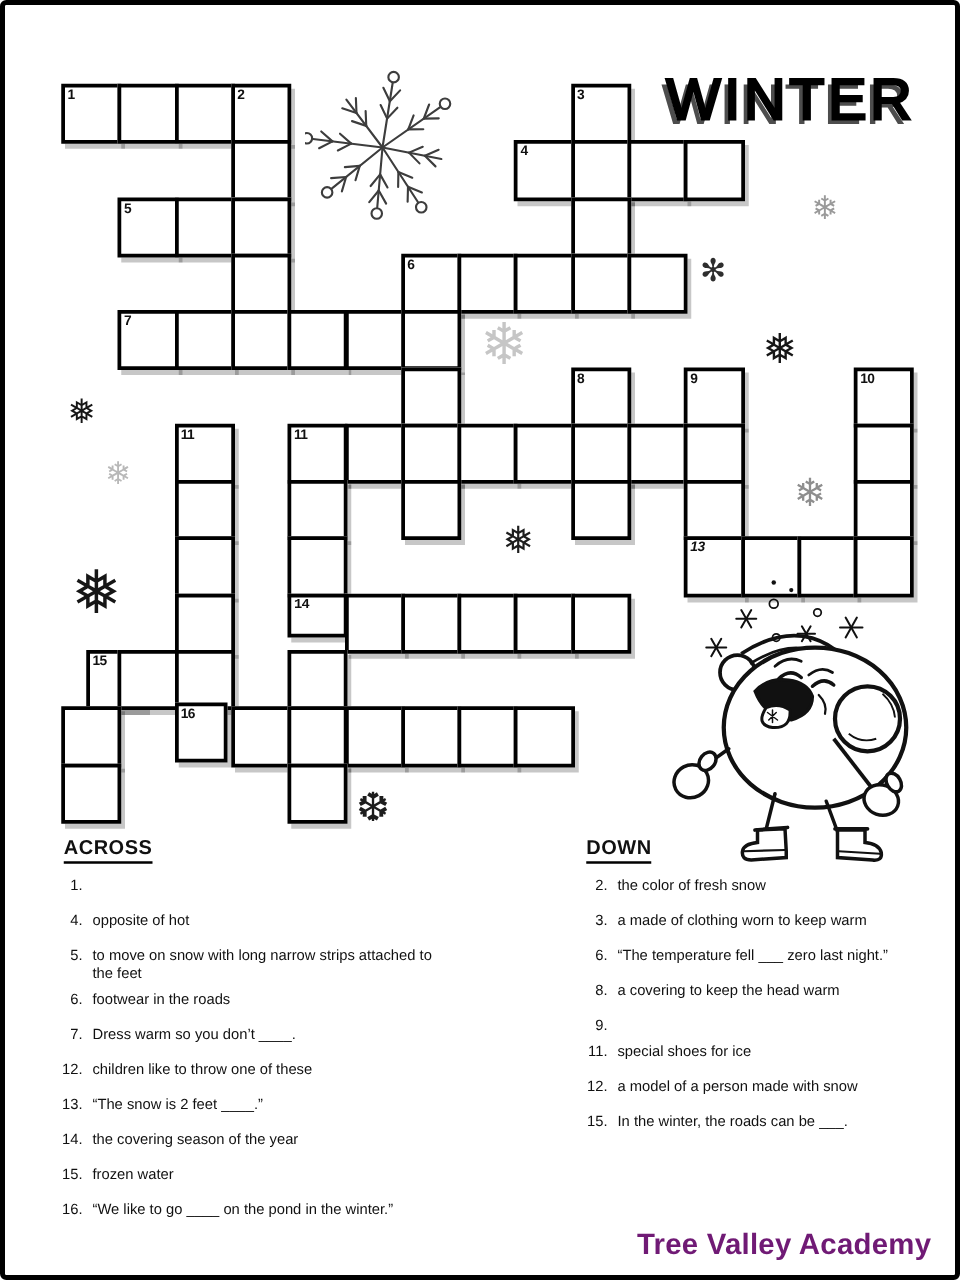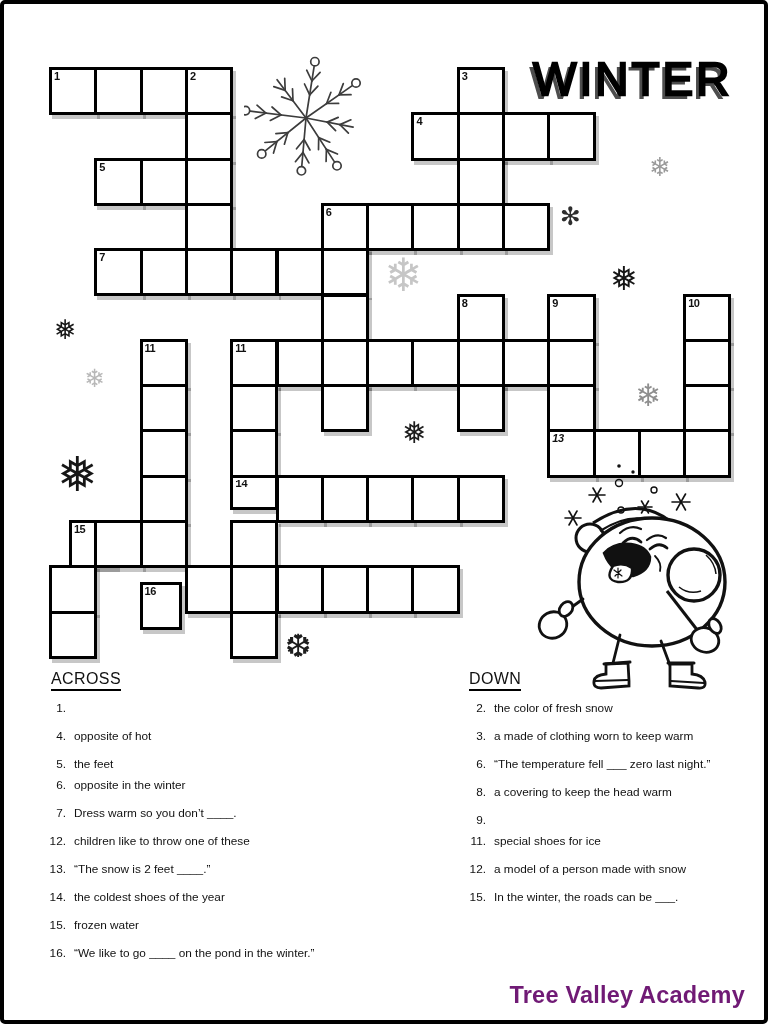--- a/index.html
+++ b/index.html
@@ -19,21 +19,21 @@
            font-weight:bold;color:#111;letter-spacing:-0.5px;}
   
   .decor-layer{position:absolute;left:0;top:0;width:768px;height:1024px;z-index:1;}
   .flake{position:absolute;line-height:1;font-family:"DejaVu Sans",sans-serif;}
   .bigflake{position:absolute;left:240px;top:52px;z-index:1;}
   .snowman{position:absolute;left:505px;top:455px;z-index:3;}
   
   .clues{position:absolute;z-index:4;color:#111;}
   .clues.across{left:38px;top:666px;width:352px;}
   .clues.down{left:458px;top:666px;width:302px;}
-  .clue-heading{display:inline-block;font-size:16px;font-weight:normal;letter-spacing:.4px;
+  .clue-heading{display:inline-block;font-size:16px;font-weight:bold;letter-spacing:.4px;
                 border-bottom:2.5px solid #000;padding-bottom:1px;margin:0 0 10px 0;}
   .clues.across .clue-heading{margin-left:9px;}
   .clues.down .clue-heading{margin-left:7px;}
   .clue{display:flex;margin-bottom:14px;font-size:11.8px;line-height:14px;}
   .clue.two{margin-bottom:7px;}
   .clue .num{width:24px;text-align:right;margin-right:8px;flex:none;}
   .clue .line{white-space:nowrap;}
   .clue .line.just{word-spacing:3.4px;}
   
   .brand{position:absolute;right:19px;top:978px;z-index:5;font-weight:bold;
@@ -198,21 +198,21 @@
       <div class="cell" style="left: 362.1px; top: 470.7px; width: 48.3px; height: 48.3px;"></div>
       <div class="cell" style="left: 407.4px; top: 470.7px; width: 48.3px; height: 48.3px;"></div>
       <div class="cell" style="left: 452.7px; top: 470.7px; width: 48.3px; height: 48.3px;"></div>
       <div class="cell" style="left: 45px; top: 516px; width: 48.3px; height: 48.3px; margin-left: 20px;">
         <span class="cellnum">15</span>
       </div>
       <div class="cell" style="left: 90.3px; top: 516px; width: 48.3px; height: 48.3px;"></div>
       <div class="cell" style="left: 135.6px; top: 516px; width: 48.3px; height: 48.3px;"></div>
       <div class="cell" style="left: 226.2px; top: 516px; width: 48.3px; height: 48.3px;"></div>
       <div class="cell" style="left: 45px; top: 561.3px; width: 48.3px; height: 48.3px;"></div>
-      <div class="cell" style="left: 135.6px; top: 578px; width: 42px; height: 48.3px;">
+      <div class="cell" style="left: 135.6px; top: 558px; width: 42px; height: 48.3px;">
         <span class="cellnum">16</span>
       </div>
       <div class="cell" style="left: 180.9px; top: 561.3px; width: 48.3px; height: 48.3px;"></div>
       <div class="cell" style="left: 226.2px; top: 561.3px; width: 48.3px; height: 48.3px;"></div>
       <div class="cell" style="left: 271.5px; top: 561.3px; width: 48.3px; height: 48.3px;"></div>
       <div class="cell" style="left: 316.8px; top: 561.3px; width: 48.3px; height: 48.3px;"></div>
       <div class="cell" style="left: 362.1px; top: 561.3px; width: 48.3px; height: 48.3px;"></div>
       <div class="cell" style="left: 407.4px; top: 561.3px; width: 48.3px; height: 48.3px;"></div>
       <div class="cell" style="left: 45px; top: 606.6px; width: 48.3px; height: 48.3px;"></div>
       <div class="cell" style="left: 226.2px; top: 606.6px; width: 48.3px; height: 48.3px;"></div>
@@ -283,27 +283,28 @@
         </div>
         <div class="clue">
           <span class="num">4.</span>
           <div class="text">
             <div class="line">opposite of hot</div>
           </div>
         </div>
         <div class="clue two">
           <span class="num">5.</span>
           <div class="text">
+            <div class="line">to move on snow with long narrow strips attached to</div>
             <div class="line">the feet</div>
           </div>
         </div>
         <div class="clue">
           <span class="num">6.</span>
           <div class="text">
-            <div class="line">opposite in the winter</div>
+            <div class="line">footwear in the roads</div>
           </div>
         </div>
         <div class="clue">
           <span class="num">7.</span>
           <div class="text">
             <div class="line">Dress warm so you don’t ____.</div>
           </div>
         </div>
         <div class="clue">
           <span class="num">12.</span>
@@ -313,21 +314,21 @@
         </div>
         <div class="clue">
           <span class="num">13.</span>
           <div class="text">
             <div class="line">“The snow is 2 feet ____.”</div>
           </div>
         </div>
         <div class="clue">
           <span class="num">14.</span>
           <div class="text">
-            <div class="line">the coldest shoes of the year</div>
+            <div class="line">the covering season of the year</div>
           </div>
         </div>
         <div class="clue">
           <span class="num">15.</span>
           <div class="text">
             <div class="line">frozen water</div>
           </div>
         </div>
         <div class="clue">
           <span class="num">16.</span>

